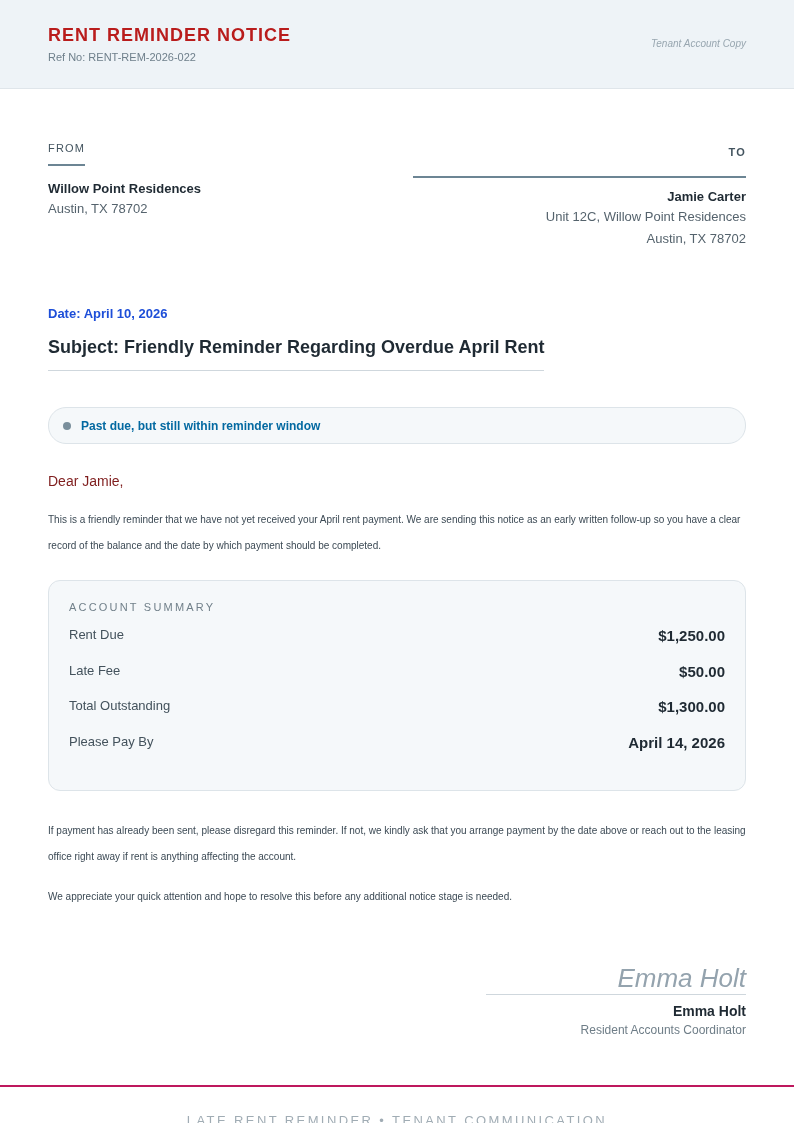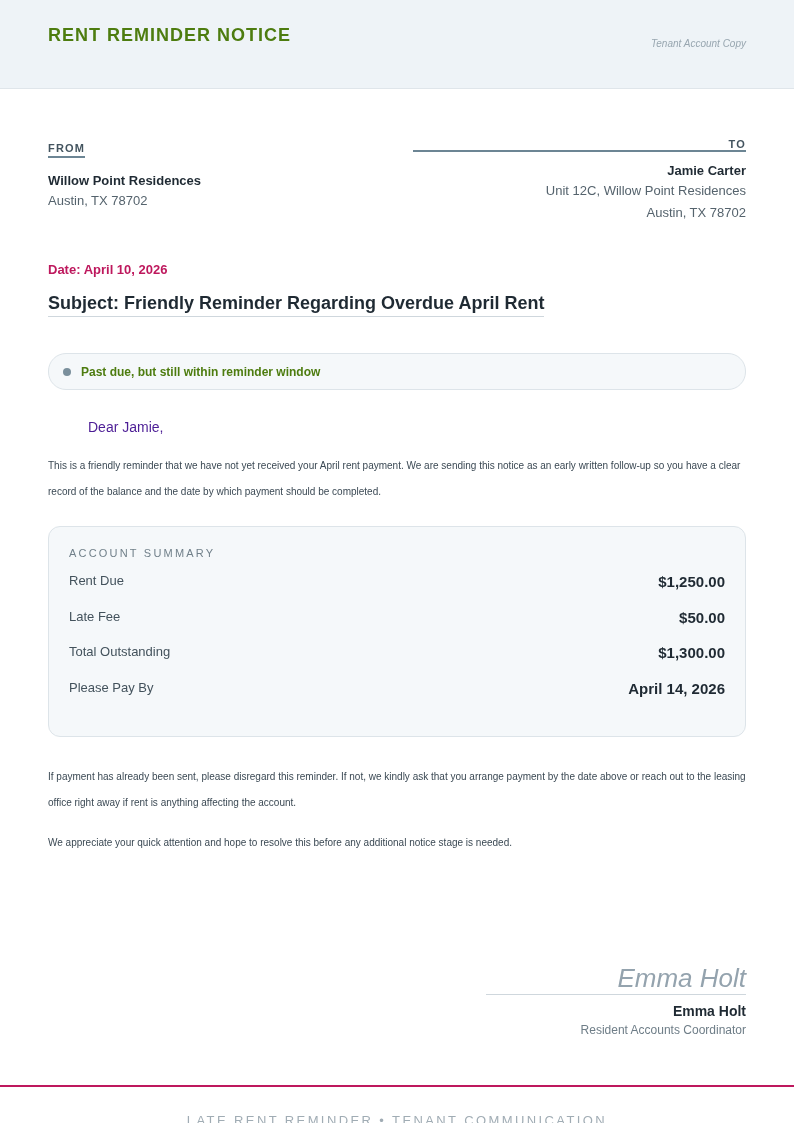--- a/index.html
+++ b/index.html
@@ -15,21 +15,21 @@
       height: 89px;
       background: #eef3f7;
       border-bottom: 1px solid #dfe5ea;
       padding: 24px 48px 0 48px;
       position: relative;
     }
     .header-title {
       font-size: 18px;
       font-weight: bold;
       letter-spacing: 1px;
-      color: #4d7c0f;
+      color: #b91c1c;
       line-height: 22px;
     }
     .header-ref {
       font-size: 11px;
       color: #6e7f8b;
       margin-top: 5px;
     }
     .header-copy {
       position: absolute;
       right: 48px;
@@ -42,62 +42,63 @@
     .parties {
       display: flex;
       justify-content: space-between;
       margin-top: 49px;
     }
     .party-from { width: 320px; }
     .party-to { width: 333px; text-align: right; }
     .label-from {
       display: inline-block;
       font-size: 11px;
-      font-weight: bold;
+      font-weight: normal;
       letter-spacing: 1.2px;
       color: #43545f;
-      padding-bottom: 2px;
+      padding-bottom: 10px;
       border-bottom: 2px solid #6c8594;
       margin-top: 4px;
     }
     .label-to {
       font-size: 11px;
       font-weight: bold;
       letter-spacing: 1.2px;
       color: #43545f;
-      padding-bottom: 0;
+      padding-bottom: 18px;
       border-bottom: 2px solid #6c8594;
       text-align: right;
+      margin-top: 8px;
     }
     .party-name {
       font-size: 13px;
       font-weight: bold;
       color: #1f2a33;
       margin-top: 14px;
       line-height: 18px;
     }
     .party-to .party-name { margin-top: 10px; }
     .party-line {
       font-size: 13px;
       color: #55636d;
       line-height: 22px;
     }
     .date {
       font-size: 13px;
       font-weight: bold;
-      color: #be185d;
-      margin-top: 38px;
+      color: #1d4ed8;
+      margin-top: 56px;
     }
     .subject {
       display: inline-block;
       font-size: 18px;
       font-weight: bold;
       color: #1f2a33;
       margin-top: 15px;
-      padding-bottom: 2px;
+      padding-bottom: 12px;
       border-bottom: 1px solid #cfd7dd;
       line-height: 22px;
     }
     .status-pill {
       margin-top: 36px;
       height: 37px;
       border: 1px solid #dde4e9;
       background: #f5f8fa;
       border-radius: 18px;
       display: flex;
@@ -106,27 +107,26 @@
     }
     .status-dot {
       width: 8px; height: 8px;
       border-radius: 50%;
       background: #7a8f9c;
       margin-right: 10px;
     }
     .status-text {
       font-size: 12px;
       font-weight: bold;
-      color: #4d7c0f;
+      color: #0369a1;
     }
     .greeting {
       font-size: 14px;
-      color: #4c1d95;
+      color: #7f1d1d;
       margin-top: 29px;
-      margin-left: 40px;
     }
     .para {
       font-size: 10px;
       color: #3b4954;
       line-height: 25.5px;
     }
     .para-1 { margin-top: 18px; }
     .summary {
       margin-top: 22px;
       border: 1px solid #dde4e9;
@@ -187,20 +187,21 @@
       font-size: 13px;
       letter-spacing: 2.4px;
       color: #a0acb4;
     }
   </style>
 </head>
 <body>
 
 <div class="header">
   <div class="header-title">RENT REMINDER NOTICE</div>
+  <div class="header-ref">Ref No: RENT-REM-2026-022</div>
   <div class="header-copy">Tenant Account Copy</div>
 </div>
 
 <div class="content">
   <div class="parties">
     <div class="party-from">
       <div class="label-from">FROM</div>
       <div class="party-name">Willow Point Residences</div>
       <div class="party-line">Austin, TX 78702</div>
     </div>

